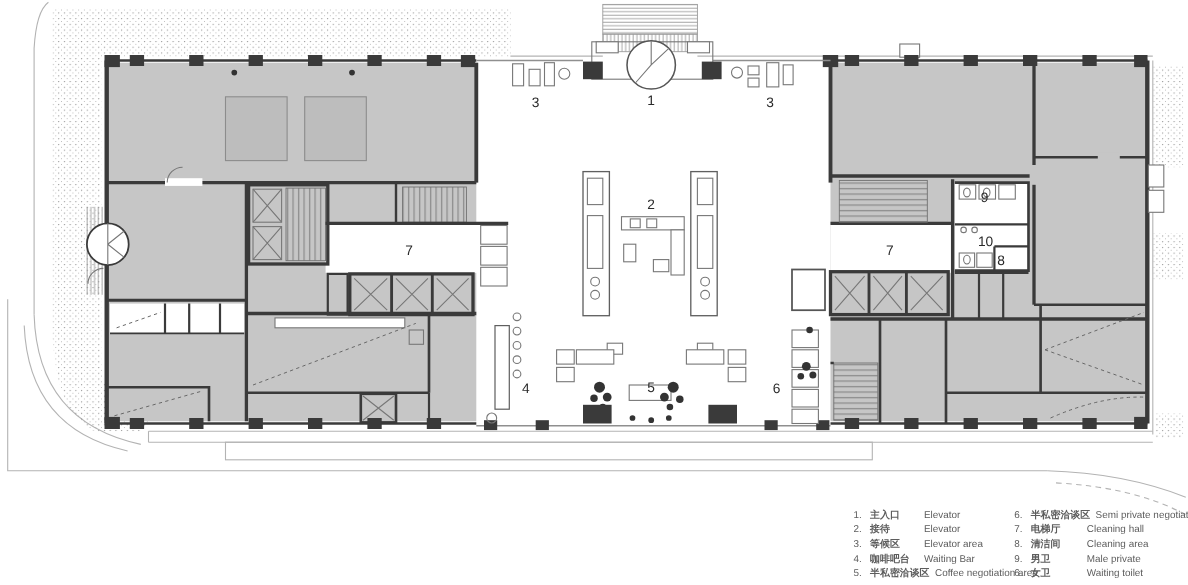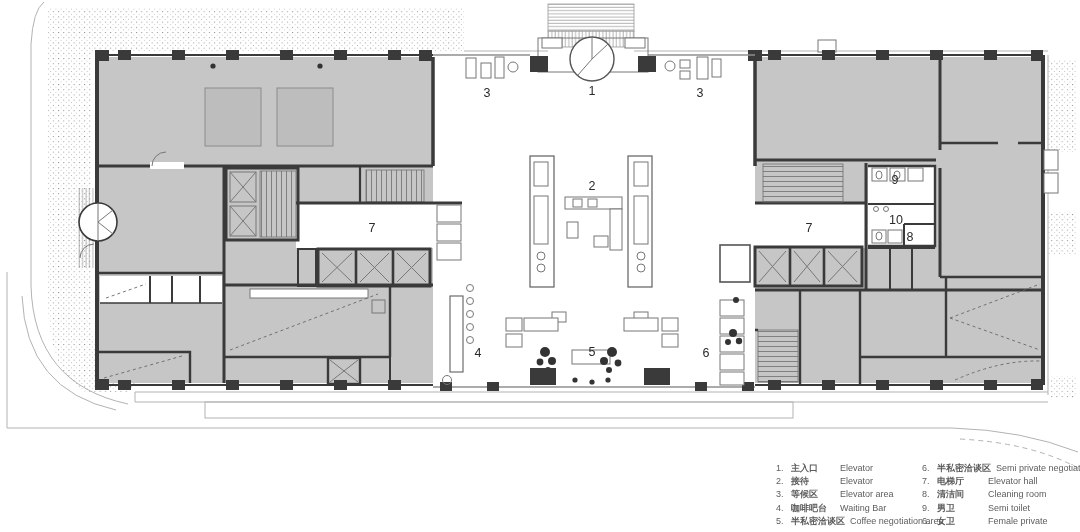--- a/index.html
+++ b/index.html
@@ -383,32 +383,32 @@
   </div>
   <div class="lcol c2">
     <div class="lrow">
           <span class="num">6.</span>
           <span class="zh">半私密洽谈区</span>
           <span class="en">Semi private negotiation area</span>
         </div>
     <div class="lrow">
           <span class="num">7.</span>
           <span class="zh">电梯厅</span>
-          <span class="en">Elevator hall</span>
+          <span class="en">Cleaning hall</span>
         </div>
     <div class="lrow">
           <span class="num">8.</span>
           <span class="zh">清洁间</span>
-          <span class="en">Cleaning room</span>
+          <span class="en">Cleaning area</span>
         </div>
     <div class="lrow">
           <span class="num">9.</span>
           <span class="zh">男卫</span>
-          <span class="en">Semi toilet</span>
+          <span class="en">Male private</span>
         </div>
     <div class="lrow">
           <span class="num">6.</span>
           <span class="zh">女卫</span>
-          <span class="en">Female private</span>
+          <span class="en">Waiting toilet</span>
         </div>
   </div>
 </div>
 </div>
 
 </body></html>

